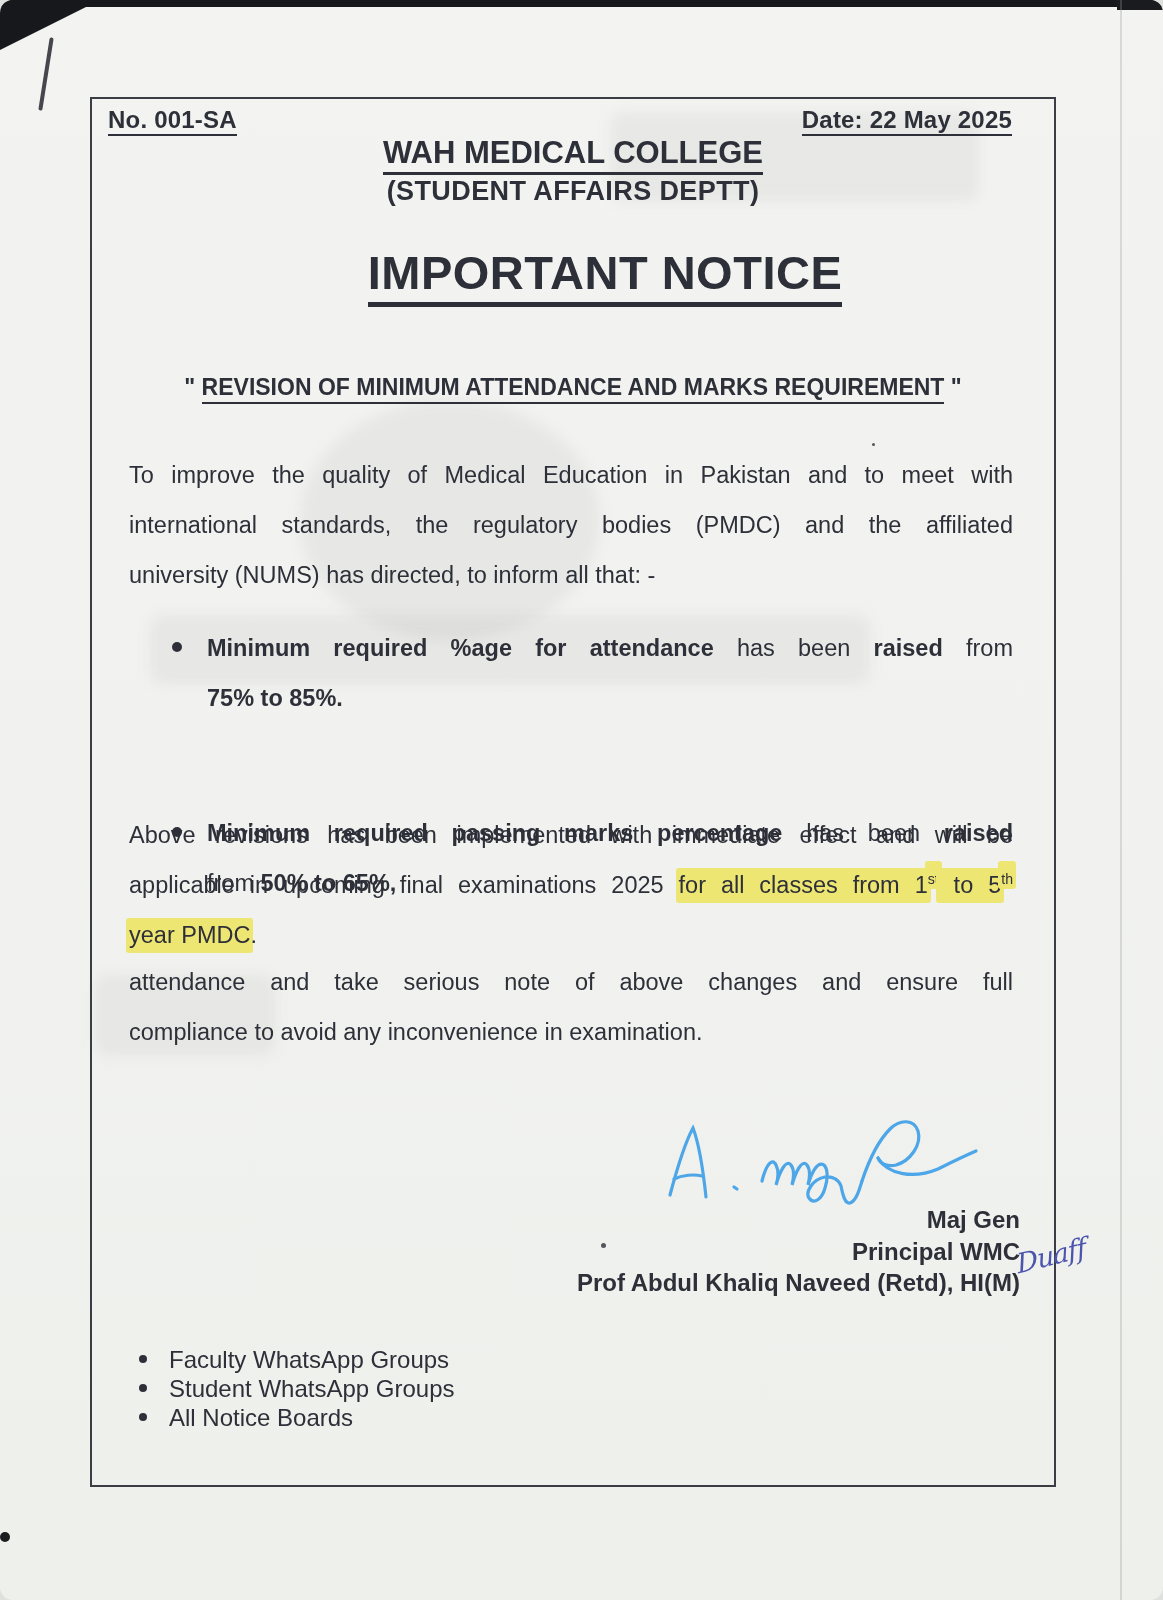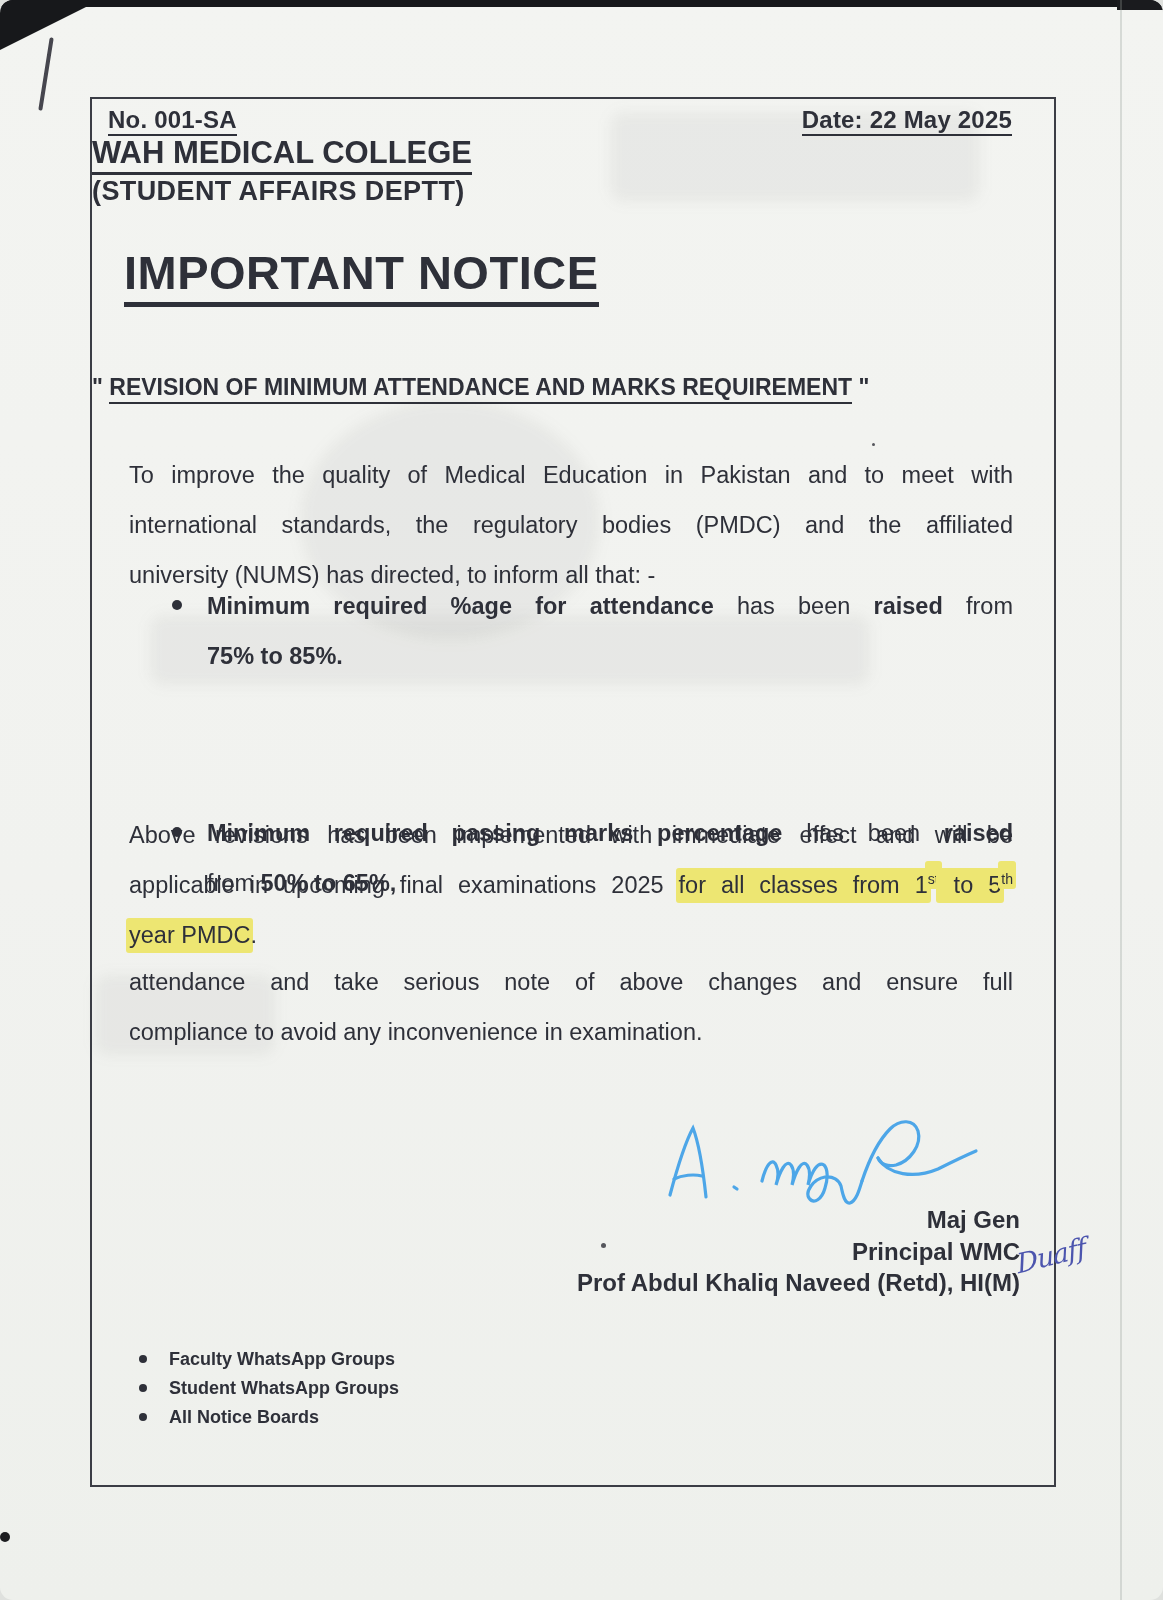--- a/index.html
+++ b/index.html
@@ -18,21 +18,21 @@
   .pen-mark{position:absolute;left:44px;top:37px;width:4px;height:74px;background:#46464e;
     border-radius:3px;transform:rotate(9deg);}
   .crease{position:absolute;left:1120px;top:0;width:2px;height:100%;background:rgba(150,160,152,0.30);}
   .speck{position:absolute;border-radius:50%;background:#55565c;}
   .smudge{position:absolute;background:rgba(95,105,95,0.07);filter:blur(7px);border-radius:14px;}
 
   
   .box{position:absolute;left:90px;top:97px;width:966px;height:1390px;
     border:2px solid #3b3d45;box-sizing:border-box;}
   .abs{position:absolute;}
-  .c{width:100%;}
+  .c{width:100%;text-align:center;}
   .hdr{font-size:24px;font-weight:bold;letter-spacing:.2px;}
   .hdr .ul{border-bottom:2.5px solid currentColor;padding-bottom:1px;}
   .college{font-size:31px;font-weight:bold;}
   .college .ul{border-bottom:3px solid currentColor;padding-bottom:2px;}
   .dept{font-size:27px;font-weight:bold;letter-spacing:.4px;}
   .title{font-size:47px;font-weight:bold;letter-spacing:.5px;padding-left:32px;}
   .title .ul{border-bottom:5px solid currentColor;padding-bottom:3px;}
   .subject{font-size:23px;font-weight:bold;}
   .subject .u{border-bottom:2.5px solid currentColor;padding-bottom:1.5px;}
 
@@ -48,21 +48,21 @@
 
   .bullet{position:relative;}
   .bullet-dot{position:absolute;left:-35px;top:19px;width:10px;height:10px;border-radius:50%;
     background:var(--ink,#2e3039);}
 
   .sig-block{font-size:24px;font-weight:bold;text-align:right;line-height:31.5px;}
   .annotation{position:absolute;left:1016px;top:1240px;font-family:"DejaVu Serif",serif;
     font-style:italic;font-size:27px;color:var(--annotation-blue,#4c55ae);
     transform:rotate(-14deg) skewX(-6deg);letter-spacing:-1px;}
 
-  .dist{font-size:18px;font-weight:bold;line-height:29px;}
+  .dist{font-size:24px;font-weight:normal;line-height:29px;}
   .dist-item{position:relative;padding-left:32px;}
   .dist-dot{position:absolute;left:2px;top:10px;width:8px;height:8px;border-radius:50%;
     background:var(--ink,#2e3039);}
 </style>
 </head>
 <body>
 
 <div class="scan">
 
   <div class="top-band"></div>
@@ -101,21 +101,21 @@
     </div>
 
     <div class="abs c subject" style="top:275px;"><span class="b">" </span><span class="b u">REVISION OF MINIMUM ATTENDANCE AND MARKS REQUIREMENT</span><span class="b"> "</span></div>
 
     <div class="abs para" style="left:37px;top:351px;width:884px;">
       <span class="line just"><span>To improve the quality of Medical Education in Pakistan and to meet with</span></span>
       <span class="line just"><span>international standards, the regulatory bodies (PMDC) and the affiliated</span></span>
       <span class="line"><span>university (NUMS) has directed, to inform all that: -</span></span>
     </div>
 
-    <div class="abs para bullet" style="left:115px;top:482px;width:806px;">
+    <div class="abs para bullet" style="left:115px;top:524px;width:806px;">
       <span class="bullet-dot"></span>
       <span class="line just"><span class="b">Minimum required %age for attendance</span><span> has been </span><span class="b">raised</span><span> from</span></span>
       <span class="line"><span class="b">75% to 85%.</span></span>
     </div>
 
     <div class="abs para bullet" style="left:115px;top:609px;width:806px;">
       <span class="bullet-dot"></span>
       <span class="line just"><span class="b">Minimum required passing marks percentage</span><span> has been </span><span class="b">raised</span></span>
       <span class="line"><span>from </span><span class="b">50% to 65%,</span></span>
     </div>

